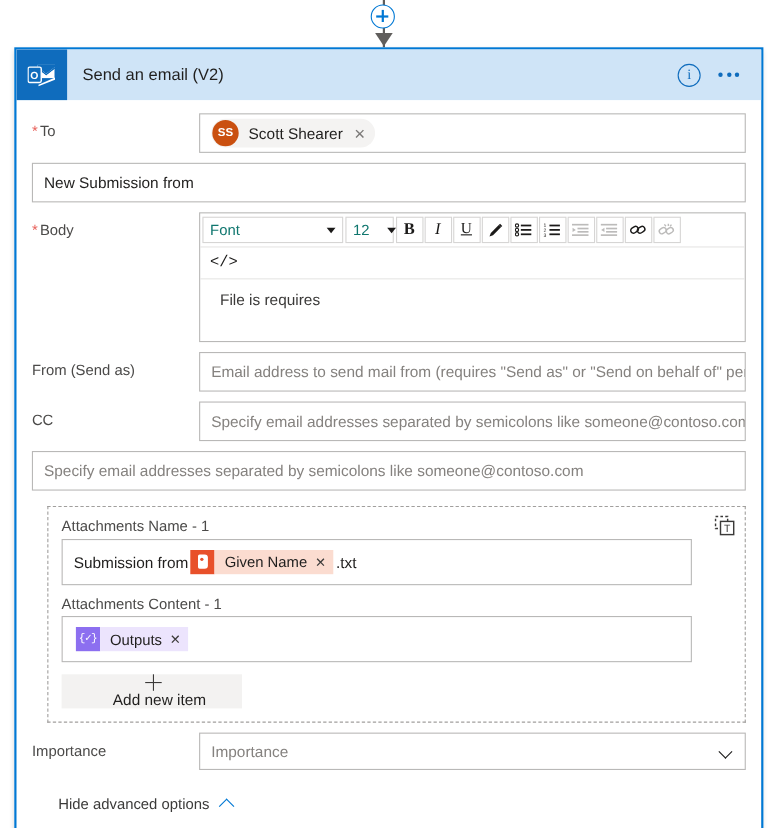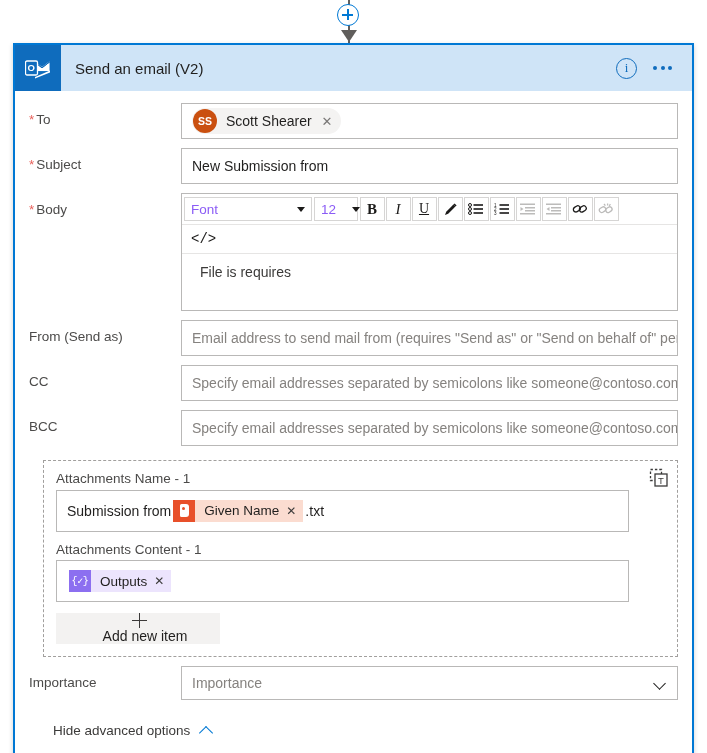--- a/index.html
+++ b/index.html
@@ -214,21 +214,21 @@
     padding: 0 1px;
   }
   .tb-select {
     border: 1px solid #d6d5d4;
     height: 24px;
     margin: 2px 1px;
     display: flex;
     align-items: center;
     padding: 0 6px;
     font-size: 13.5px;
-    color: #8b5cf6;
+    color: #0f766e;
     cursor: pointer;
     box-sizing: border-box;
     gap: 12px;
   }
   .tb-select.font { width: 128px; justify-content: space-between; }
   .tb-select.size { width: 44px; justify-content: space-between; }
   .caret {
     width: 0; height: 0;
     border-left: 4.5px solid transparent;
     border-right: 4.5px solid transparent;
@@ -475,23 +475,20 @@
           <span class="person-chip">
             <span class="avatar">SS</span>
             <span class="person-name">Scott Shearer</span>
             <span class="chip-x">✕</span>
           </span>
         </div>
       </div>
     </div>
 
     <div class="row">
-      <div class="label">
-        <span class="req">*</span><span>Subject</span>
-      </div>
       <div class="control">
         <div class="input tall">
           <span class="val">New Submission from</span>
         </div>
       </div>
     </div>
 
     <div class="row">
       <div class="label">
         <span class="req">*</span><span>Body</span>
@@ -595,21 +592,20 @@
     <div class="row">
       <div class="label">CC</div>
       <div class="control">
         <div class="input tall">
           <span class="ph">Specify email addresses separated by semicolons like someone@contoso.com</span>
         </div>
       </div>
     </div>
 
     <div class="row">
-      <div class="label">BCC</div>
       <div class="control">
         <div class="input tall">
           <span class="ph">Specify email addresses separated by semicolons like someone@contoso.com</span>
         </div>
       </div>
     </div>
 
     <div class="attach-group">
 
       <div class="marquee-icon">

